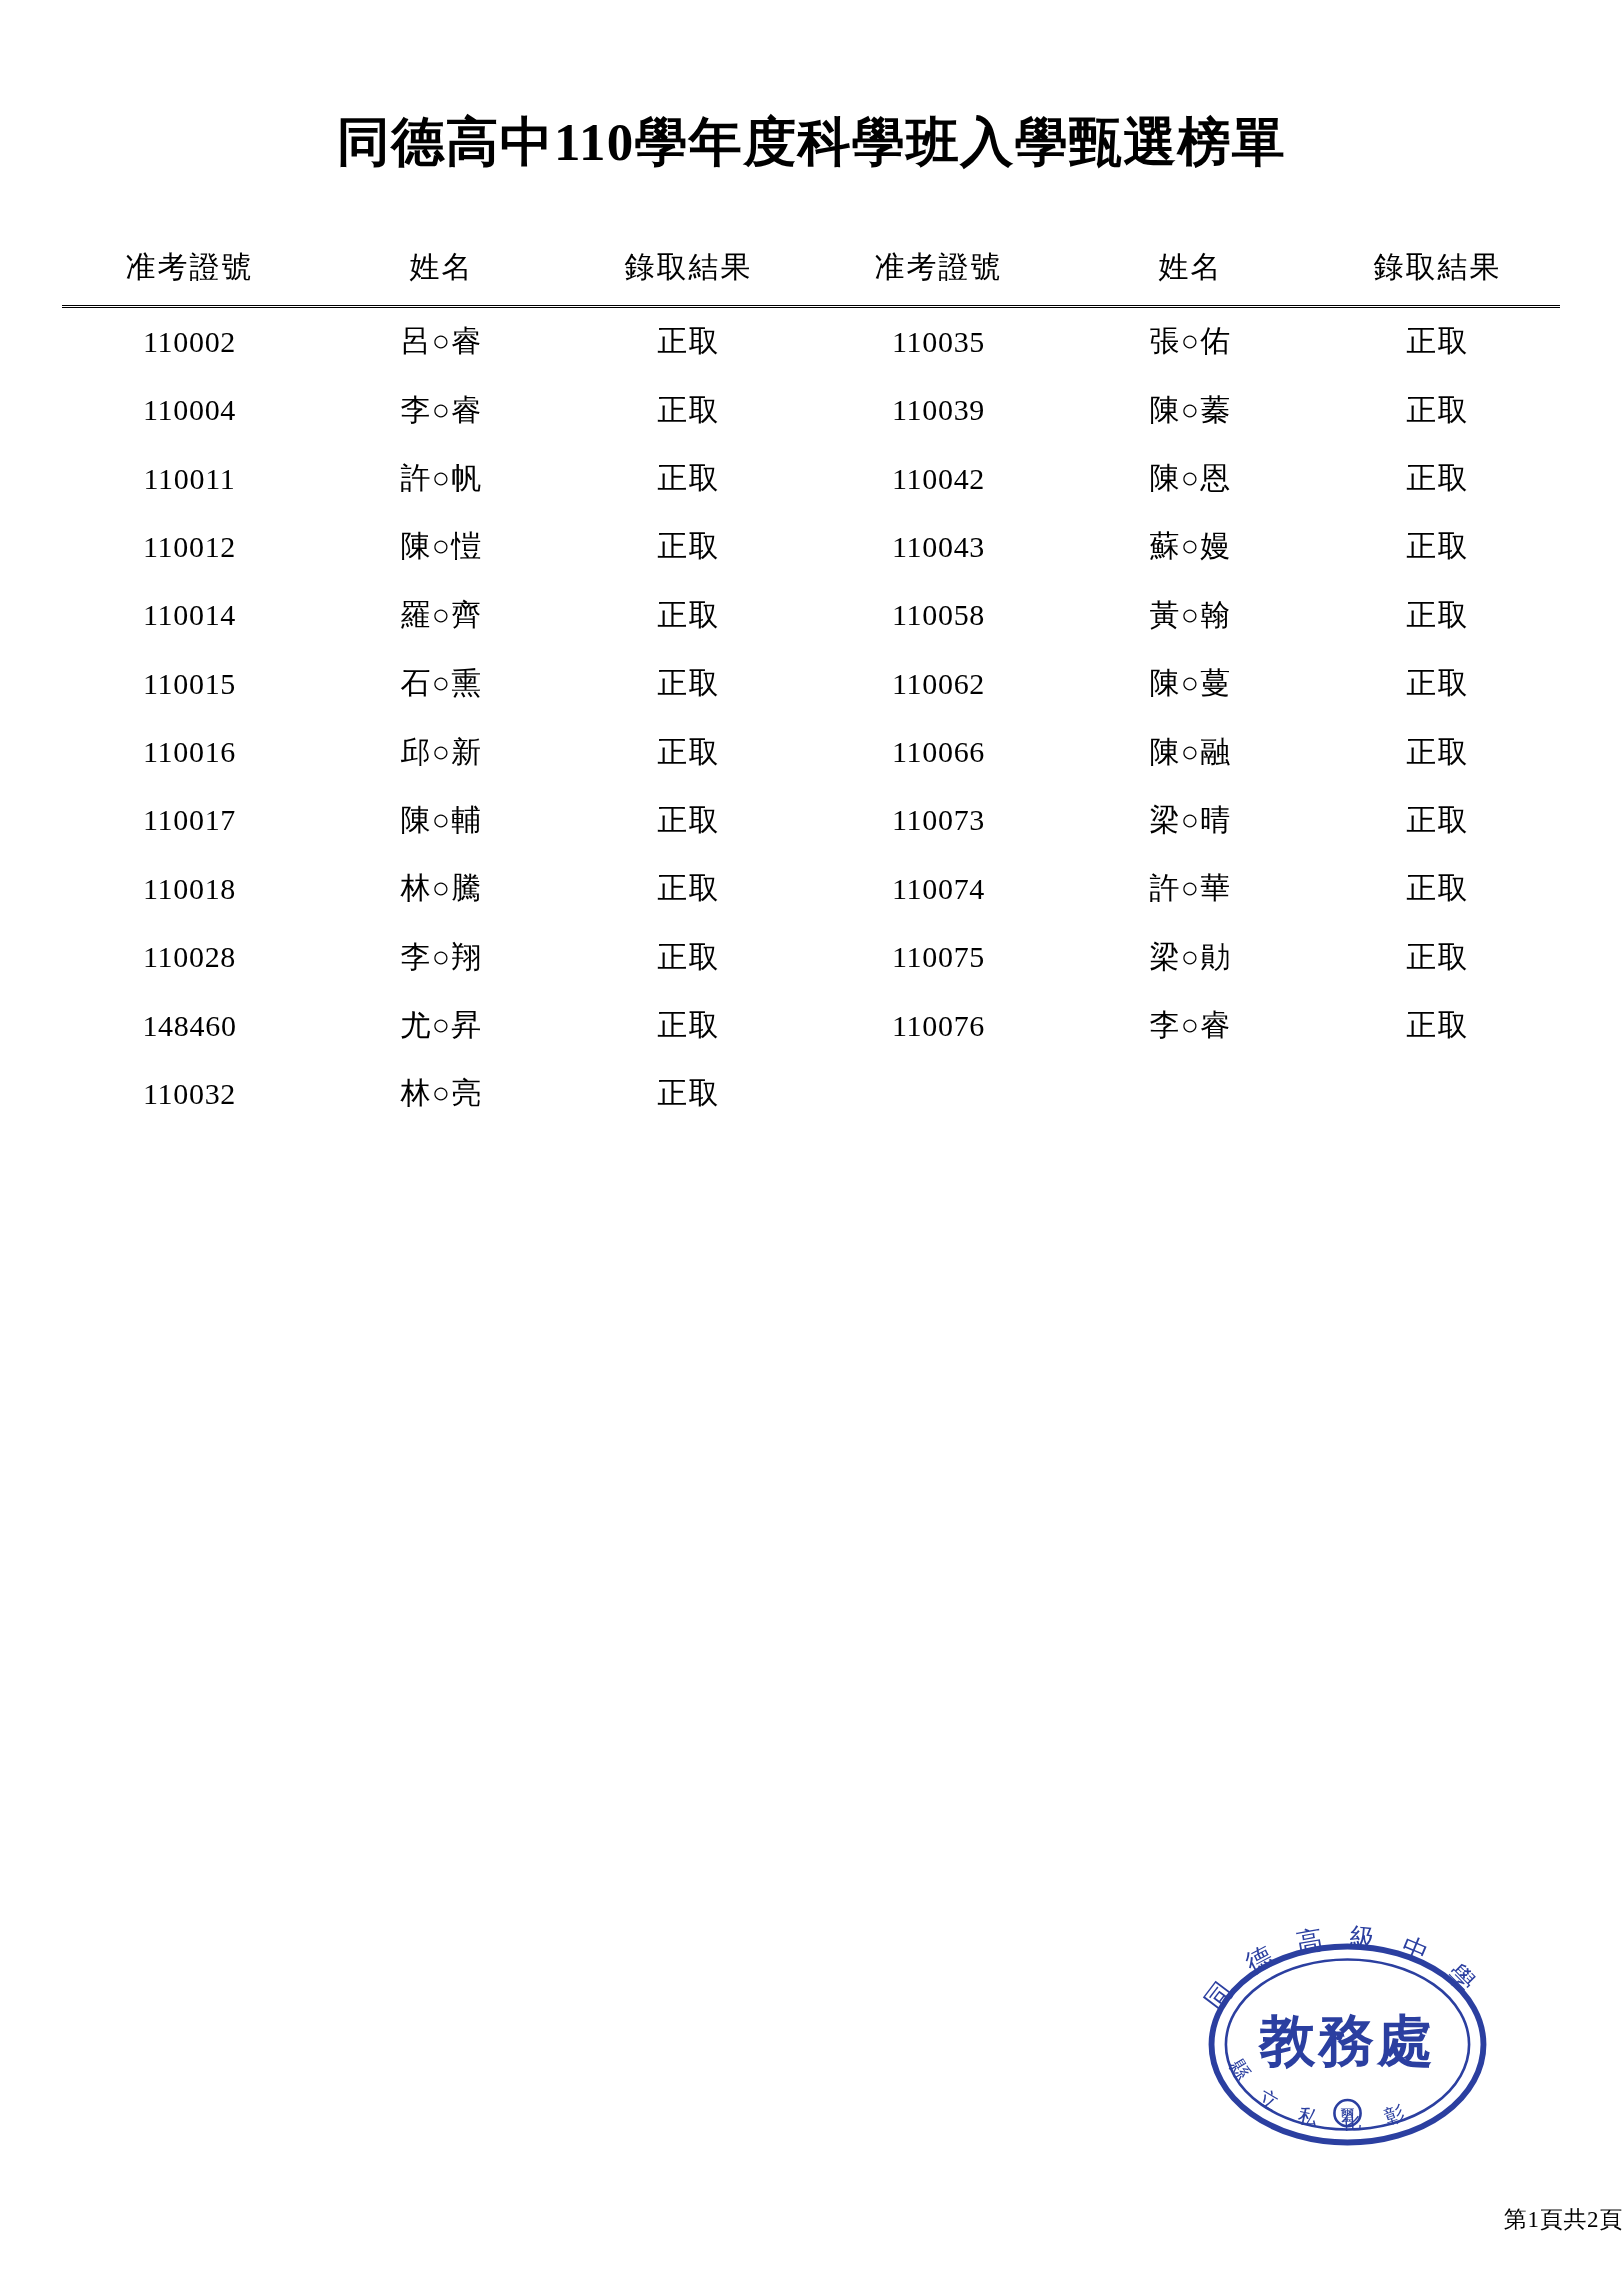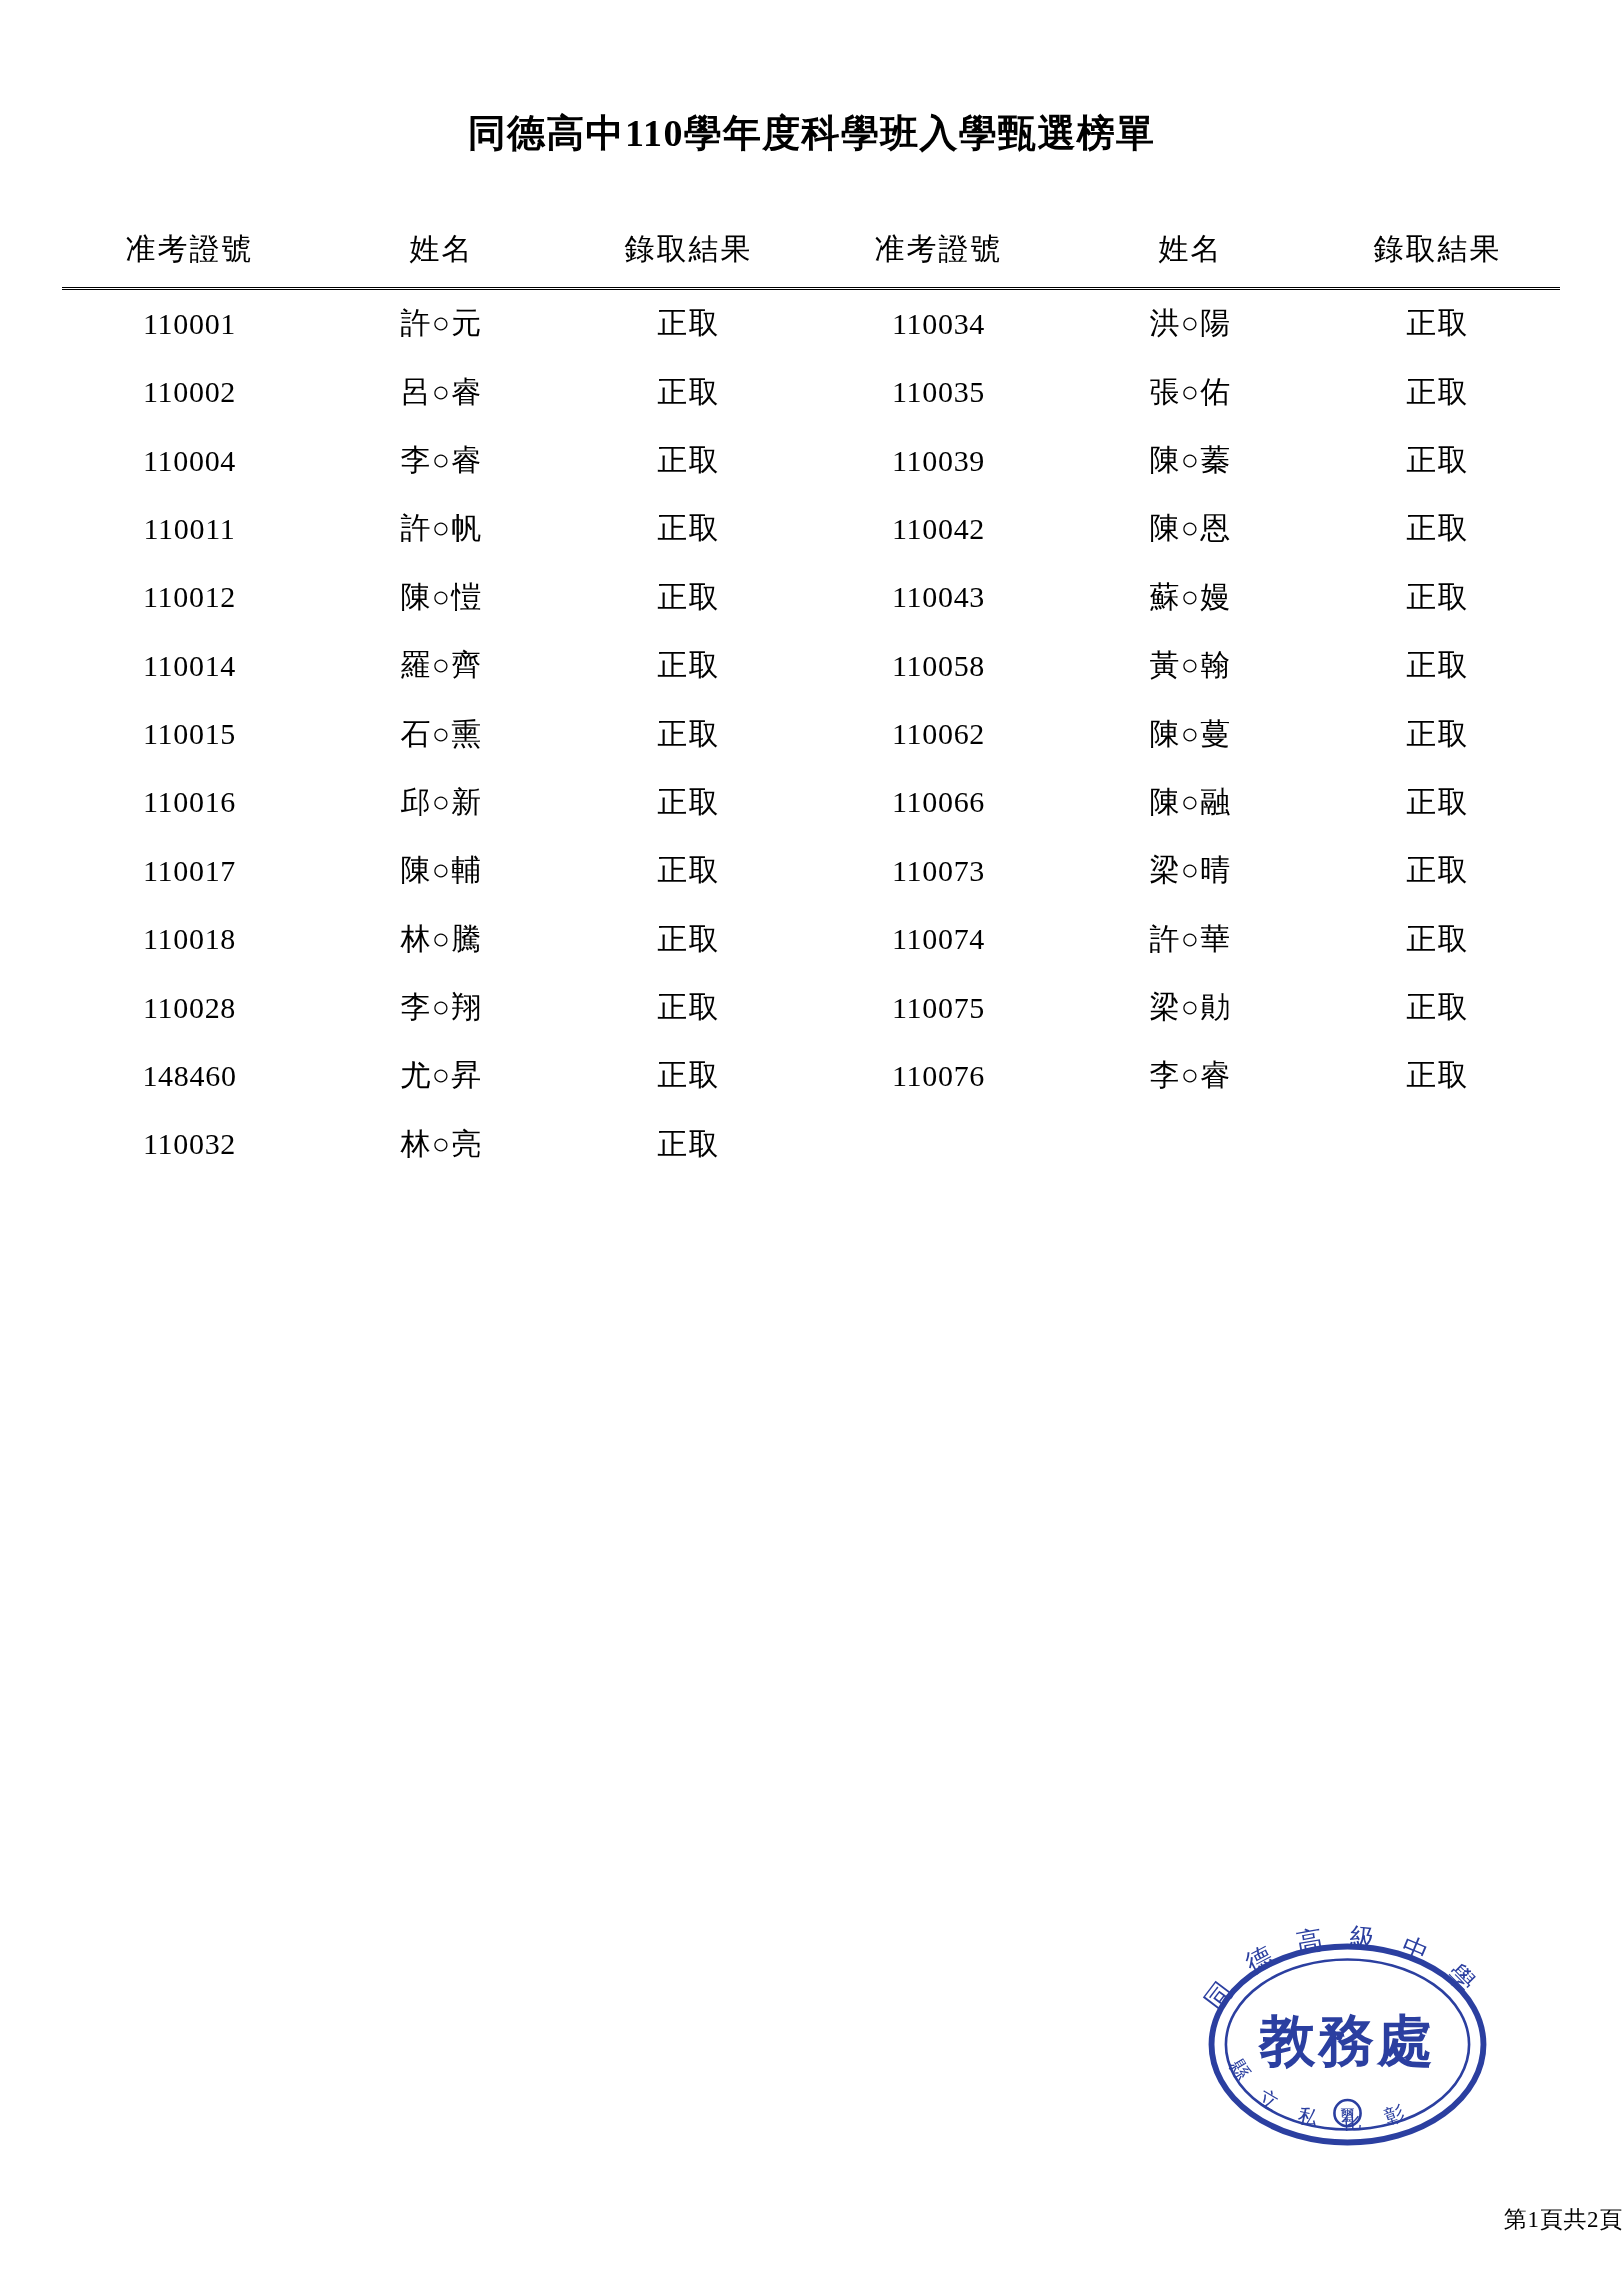--- a/index.html
+++ b/index.html
@@ -15,21 +15,21 @@
     color: #000000;
     overflow: hidden;
   }
   .page {
     position: absolute;
     inset: 0;
     padding: 0;
   }
   .doc-title {
     text-align: center;
-    font-size: 38px;
+    font-size: 53px;
     font-weight: bold;
     letter-spacing: 1.3px;
     margin-top: 111px;
     margin-bottom: 0;
     line-height: 1.2;
     font-family: "Liberation Serif", "DejaVu Serif", serif;
   }
   .table-wrap {
     margin: 72px 62px 0 62px;
   }
@@ -110,28 +110,20 @@
           <th>准考證號</th>
           <th>姓名</th>
           <th>錄取結果</th>
           <th>准考證號</th>
           <th>姓名</th>
           <th>錄取結果</th>
         </tr>
       </thead>
       <tbody>
           <tr>
-            <td class="id">110001</td>
-            <td>許○元</td>
-            <td>正取</td>
-            <td class="id">110034</td>
-            <td>洪○陽</td>
-            <td>正取</td>
-          </tr>
-          <tr>
             <td class="id">110002</td>
             <td>呂○睿</td>
             <td>正取</td>
             <td class="id">110035</td>
             <td>張○佑</td>
             <td>正取</td>
           </tr>
           <tr>
             <td class="id">110004</td>
             <td>李○睿</td>

